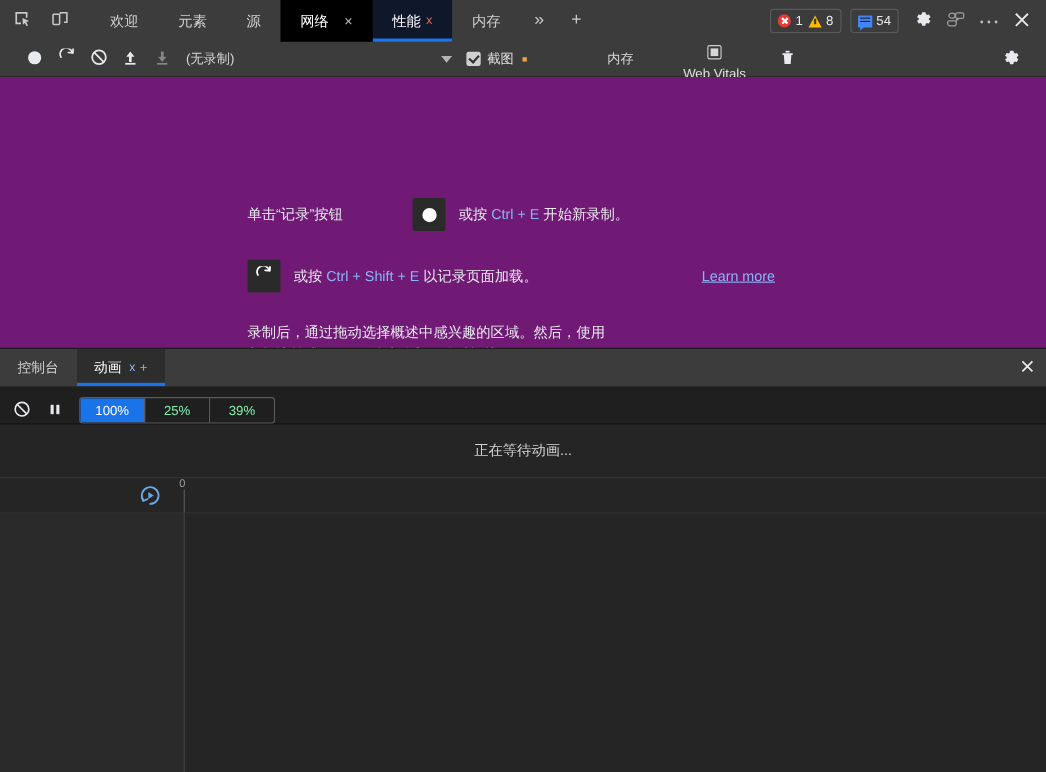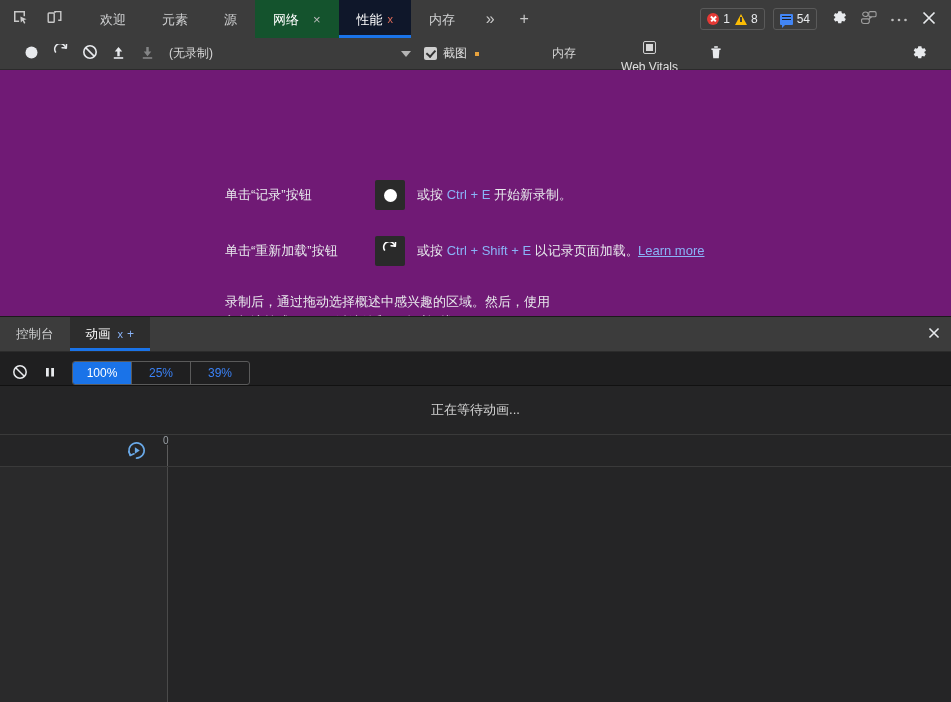--- a/index.html
+++ b/index.html
@@ -61,21 +61,21 @@
     padding: 0 18px;
     height: 38px;
     font-size: 13px;
     color: #cfd0d1;
     cursor: pointer;
     position: relative;
     white-space: nowrap;
   }
   .tab .lbl { line-height: 1; }
   .tab.hovered {
-    background: #14532d;
+    background: #000000;
     color: #ffffff;
   }
   .tab.active {
     background: #0f172a;
     color: #ffffff;
   }
   .tab.active::after {
     content: "";
     position: absolute;
     left: 0; right: 0; bottom: 0;
@@ -415,21 +415,21 @@
     border: 1px solid #5a5a5a;
     margin-left: 4px;
   }
   .seg-item {
     display: flex;
     align-items: center;
     justify-content: center;
     min-width: 40px;
     padding: 0 9px;
     font-size: 12px;
-    color: #3b82f6;
+    color: #86efac;
     cursor: pointer;
     border-right: 1px solid #5a5a5a;
     background: transparent;
   }
   .seg-item:last-child { border-right: none; }
   .seg-item.selected {
     background: #1a73e8;
     color: #ffffff;
   }
 
@@ -687,21 +687,20 @@
 
       <div class="hint-row">
         <div class="hint-text-l">单击“记录”按钮</div>
         <div class="hint-btnbox">
           <span class="rec-dot"></span>
         </div>
         <div class="hint-text-r"><span>或按 </span><span class="kbd">Ctrl</span><span class="kbd"> + </span><span class="kbd">E</span><span> 开始新录制。</span></div>
       </div>
 
       <div class="hint-row">
-        <div class="hint-text-l">单击“重新加载”按钮</div>
         <div class="hint-btnbox">
           <span>
             <svg width="16" height="16" viewBox="0 0 18 18">
               <path d="M14.4 4.6 A6.3 6.3 0 102.8 9" fill="none" stroke="#ffffff" stroke-width="1.8" stroke-linecap="round"></path>
               <path d="M10.2 4.2 L15 4.6 L15.2 0" fill="none" stroke="#ffffff" stroke-width="1.8" stroke-linecap="round" stroke-linejoin="round"></path>
             </svg>
           </span>
         </div>
         <div class="hint-text-r"><span>或按 </span><span class="kbd">Ctrl</span><span class="kbd"> + </span><span class="kbd">Shift</span><span class="kbd"> + </span><span class="kbd">E</span><span> 以记录页面加载。</span></div>
       </div>

